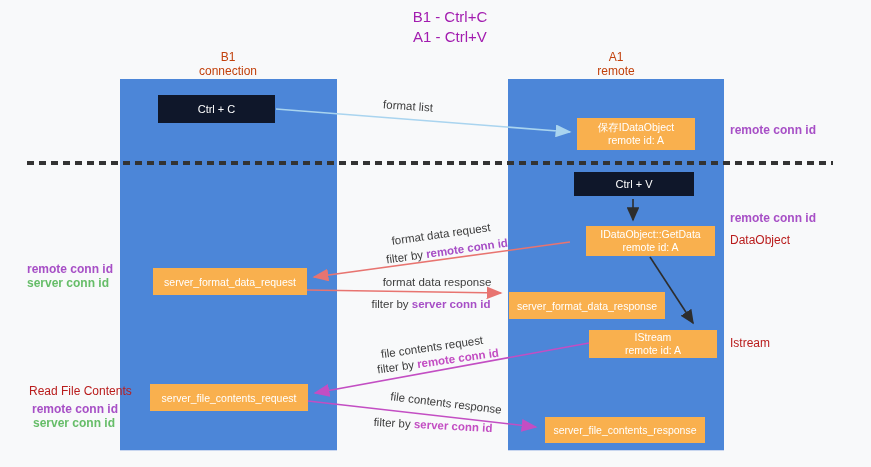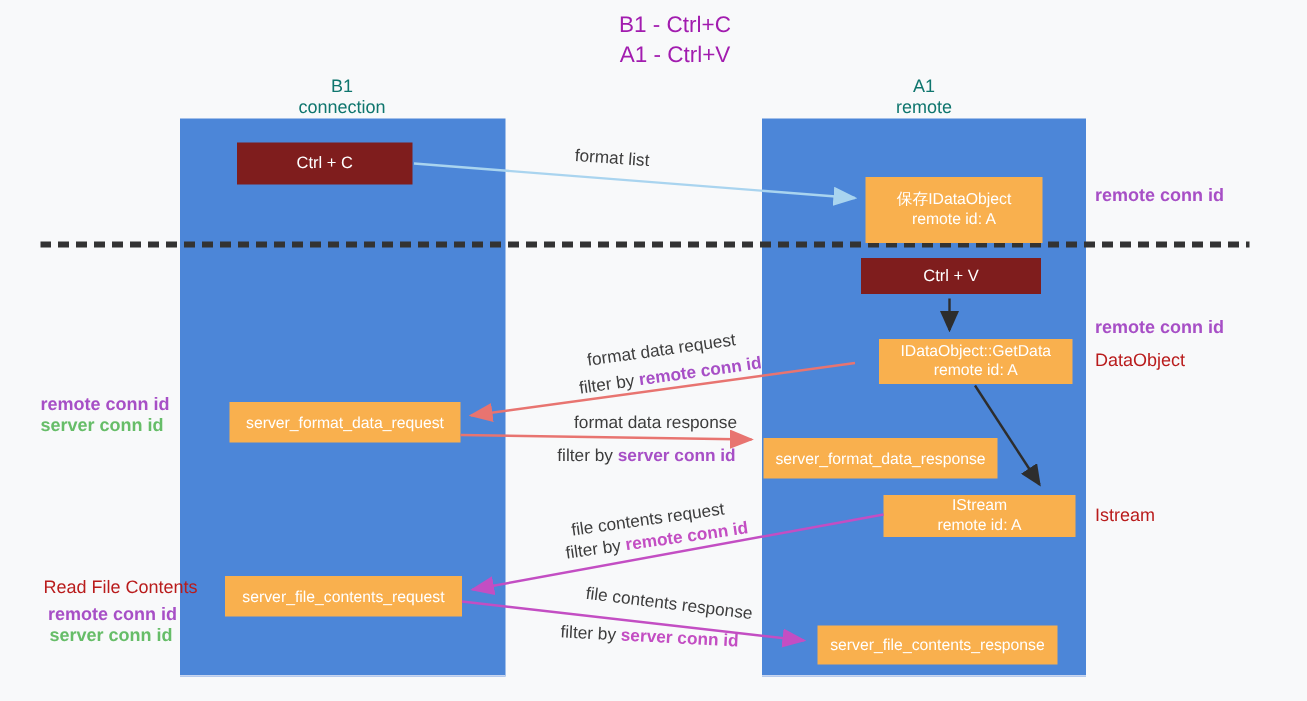--- a/index.html
+++ b/index.html
@@ -8,39 +8,39 @@
     position: relative; width: 871px; height: 467px;
     background: #f8f9fa; overflow: hidden;
     font-family: "Liberation Sans", sans-serif;
   }
   .title {
     position: absolute; left: 90px; top: 7px; width: 720px;
     text-align: center; font-size: 15px; line-height: 20px; color: #a21caf;
   }
   .lane-header {
     position: absolute; width: 140px; text-align: center;
-    font-size: 12px; line-height: 14px; color: #0f766e;
+    font-size: 12px; line-height: 14px; color: #c2410c;
   }
   .lane {
     position: absolute; top: 79px; height: 372px;
     background: #4c86d8; border-bottom: 1px solid #c9d6ef;
   }
   .lane-left  { left: 120px; width: 217px; }
   .lane-right { left: 508px; width: 216px; }
   .dashed-line {
     position: absolute; left: 27px; top: 161px; width: 806px; height: 4px;
     background: repeating-linear-gradient(90deg, #333 0 7px, transparent 7px 12px);
   }
   .box {
     position: absolute; display: flex; flex-direction: column;
     align-items: center; justify-content: center;
     color: #fff; text-align: center; white-space: nowrap;
   }
   .box.orange { background: #f9b04e; }
-  .box.green  { background: #7f1d1d; }
+  .box.green  { background: #0f172a; }
   .box .l1 { font-size: 10.5px; line-height: 13px; }
   .box .single { font-size: 11px; }
   svg.arrows { position: absolute; left: 0; top: 0; pointer-events: none; }
   .mid-label {
     position: absolute; font-size: 11.5px; color: #3d3d3d;
     white-space: nowrap; transform-origin: center;
   }
   .key-purple  { color: #a74fc6; font-weight: bold; }
   .key-magenta { color: #c34ec3; font-weight: bold; }
   .side-note { position: absolute; white-space: nowrap; font-size: 12px; color: #b91c1c; }
@@ -68,21 +68,21 @@
 
   <div class="lane lane-left"></div>
   <div class="lane lane-right"></div>
 
   <div class="dashed-line"></div>
 
   <div class="box green" style="left:158px; top:95px; width:117px; height:28px;">
     <span class="single">Ctrl + C</span>
   </div>
 
-  <div class="box orange" style="left:577px; top:118px; width:118px; height:44px;">
+  <div class="box orange" style="left:577px; top:118px; width:118px; height:32px;">
     <span class="l1">保存IDataObject</span>
     <span class="l1">remote id: A</span>
   </div>
 
   <div class="box green" style="left:574px; top:172px; width:120px; height:24px;">
     <span class="single">Ctrl + V</span>
   </div>
 
   <div class="box orange" style="left:570px; top:226px; width:129px; height:30px;margin-left:16px;">
     <span class="l1">IDataObject::GetData</span>

